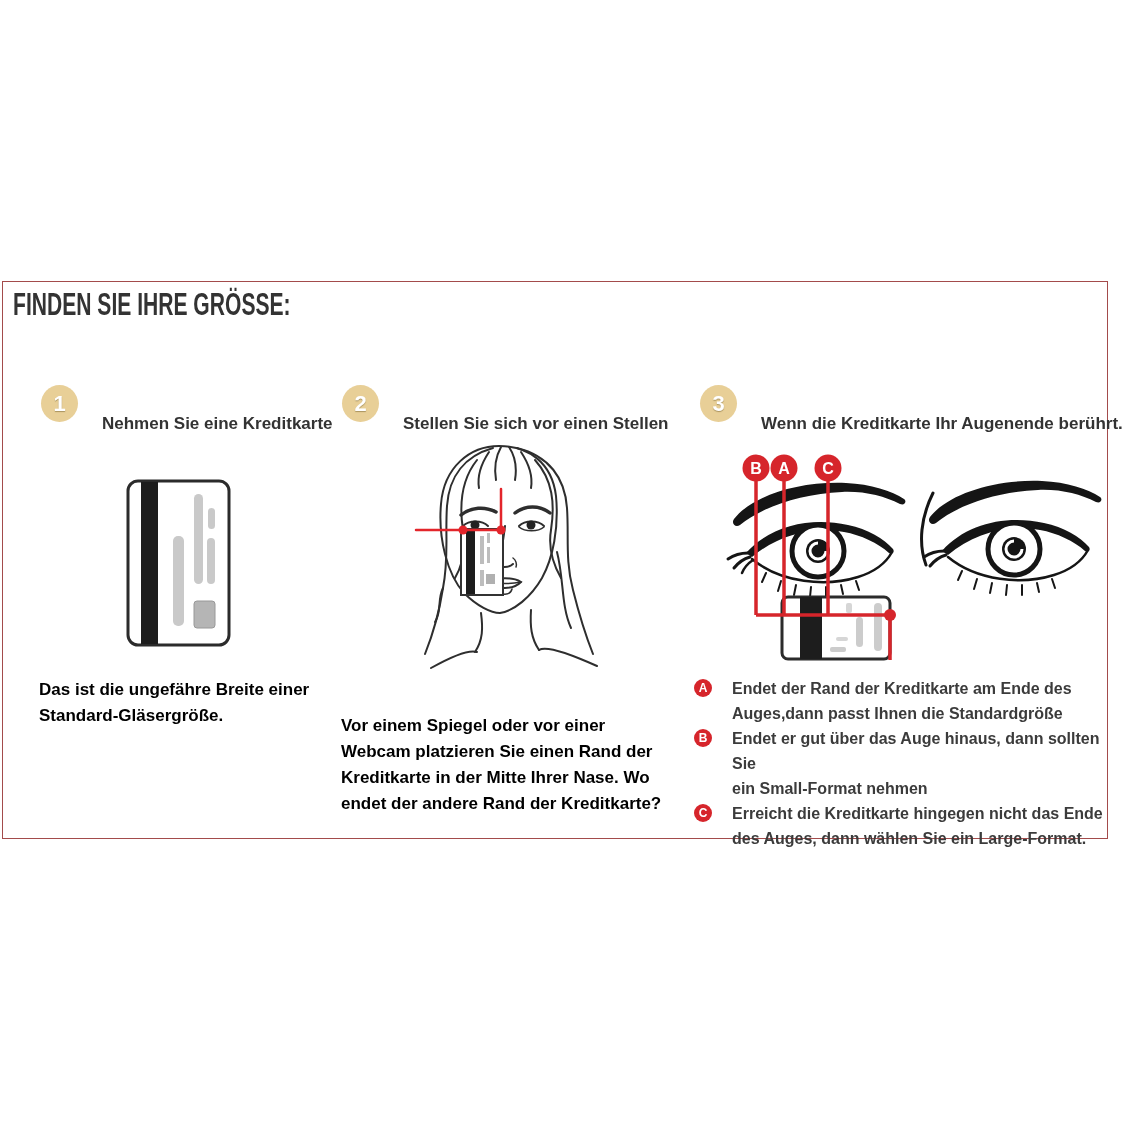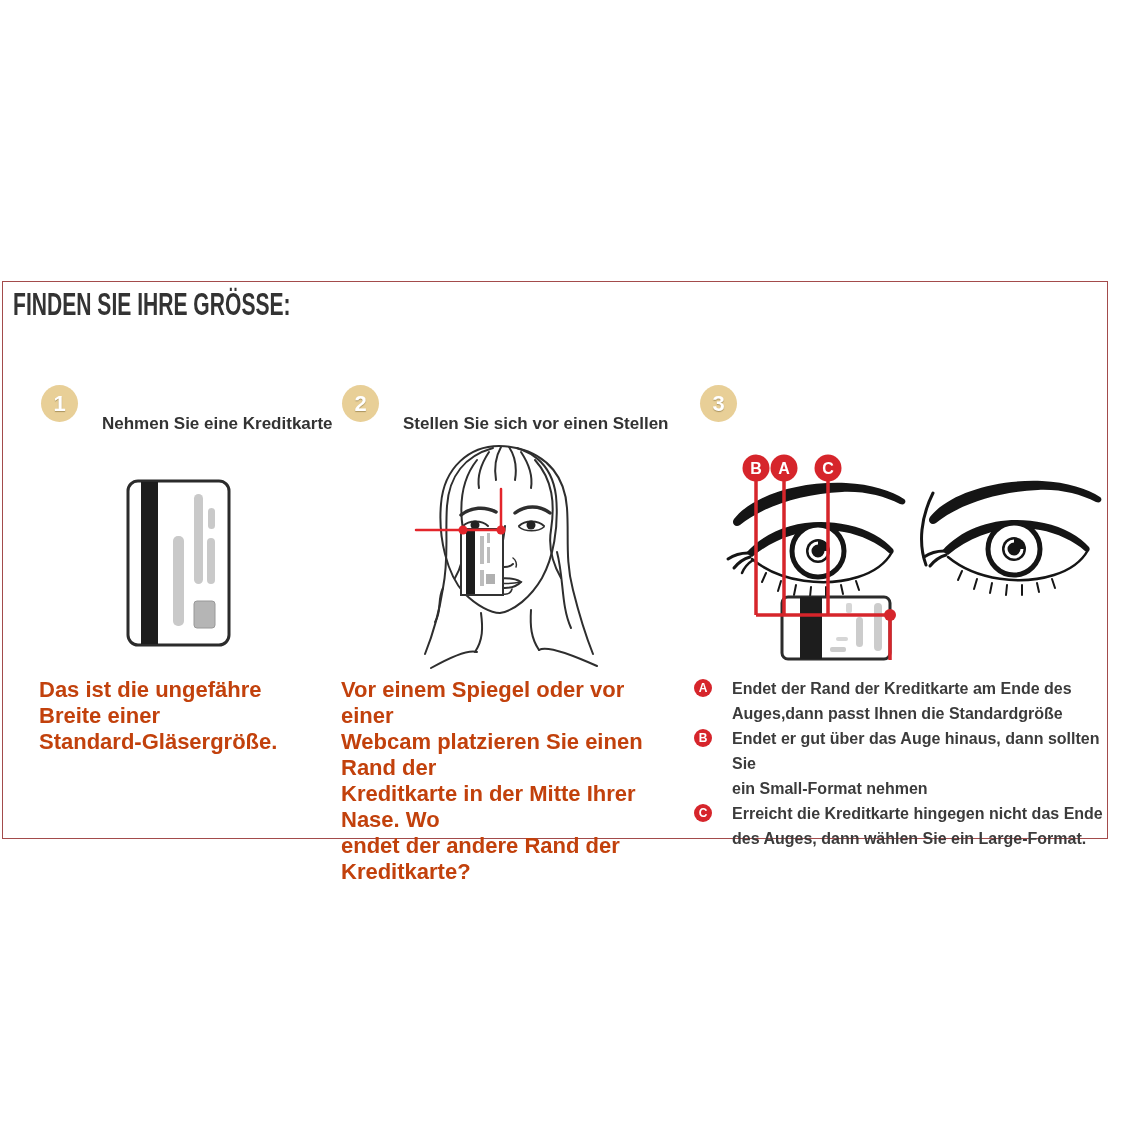--- a/index.html
+++ b/index.html
@@ -23,22 +23,22 @@
   .step-circle{
     width:37px;height:37px;border-radius:50%;background:#e8cf97;flex:0 0 37px;
     display:flex;align-items:center;justify-content:center;
     color:#ffffff;font-size:22px;font-weight:700;
     text-shadow:0 1px 1px rgba(120,100,50,.55);
   }
   .step-title{
     margin-left:24px;font-size:17px;font-weight:700;color:#333333;white-space:nowrap;margin-top:41px;
   }
   .caption{
-    position:absolute;top:395px;font-size:22px;font-weight:700;line-height:26px;
-    color:#c2410c;white-space:pre-line;
+    position:absolute;top:395px;font-size:17px;font-weight:700;line-height:26px;
+    color:#000000;white-space:pre-line;
   }
   .options{
     position:absolute;left:691px;top:394px;width:418px;
     font-size:16px;font-weight:700;line-height:25px;color:#3b3b3b;
   }
   .option-row{position:relative;padding-left:26px;}
   .option-text{white-space:pre-line;margin-left:12px;}
   .option-badge{
     position:absolute;left:0;top:3px;width:18px;height:18px;border-radius:50%;
     background:#d6252b;color:#ffffff;font-size:12px;font-weight:700;
@@ -57,20 +57,21 @@
   <div class="step-header" style="left:38px;">
     <div class="step-circle">1</div>
     <div class="step-title">Nehmen Sie eine Kreditkarte</div>
   </div>
   <div class="step-header" style="left:339px;">
     <div class="step-circle">2</div>
     <div class="step-title">Stellen Sie sich vor einen Stellen</div>
   </div>
   <div class="step-header" style="left:697px;">
     <div class="step-circle">3</div>
+    <div class="step-title">Wenn die Kreditkarte Ihr Augenende berührt.</div>
   </div>
 
   <div class="illus" style="left:123px;top:197px;">
     <svg width="105" height="168" viewBox="0 0 105 168">
       <rect x="2" y="2" width="101" height="164" rx="10" fill="#ffffff" stroke="#2b2b2b" stroke-width="3"></rect>
       <rect x="15" y="3" width="17" height="162" fill="#1d1d1d"></rect>
       <rect x="47" y="57" width="11" height="90" rx="5" fill="#c9c9c9"></rect>
       <rect x="68" y="15" width="9" height="90" rx="4.5" fill="#c9c9c9"></rect>
       <rect x="82" y="29" width="7" height="21" rx="3.5" fill="#c9c9c9"></rect>
       <rect x="81" y="59" width="8" height="46" rx="4" fill="#c9c9c9"></rect>
@@ -201,21 +202,21 @@
       <circle cx="88" cy="17" r="13.5" fill="#d6252b"></circle>
       <circle cx="132" cy="17" r="13.5" fill="#d6252b"></circle>
       <text x="60" y="23" text-anchor="middle" font-family="Liberation Sans, sans-serif" font-size="16" font-weight="700" fill="#ffffff">B</text>
       <text x="88" y="23" text-anchor="middle" font-family="Liberation Sans, sans-serif" font-size="16" font-weight="700" fill="#ffffff">A</text>
       <text x="132" y="23" text-anchor="middle" font-family="Liberation Sans, sans-serif" font-size="16" font-weight="700" fill="#ffffff">C</text>
     </svg>
   </div>
 
   <div class="caption" style="left:36px;width:290px;">Das ist die ungefähre Breite einer
 Standard-Gläsergröße.</div>
-  <div class="caption" style="left:338px;width:340px;">Vor einem Spiegel oder vor einer
+  <div class="caption" style="left:338px;width:340px;margin-top:36px;">Vor einem Spiegel oder vor einer
 Webcam platzieren Sie einen Rand der
 Kreditkarte in der Mitte Ihrer Nase. Wo
 endet der andere Rand der Kreditkarte?</div>
 
   <div class="options">
     <div class="option-row">
       <span class="option-badge">A</span>
       <div class="option-text">Endet der Rand der Kreditkarte am Ende des
 Auges,dann passt Ihnen die Standardgröße</div>
     </div>

